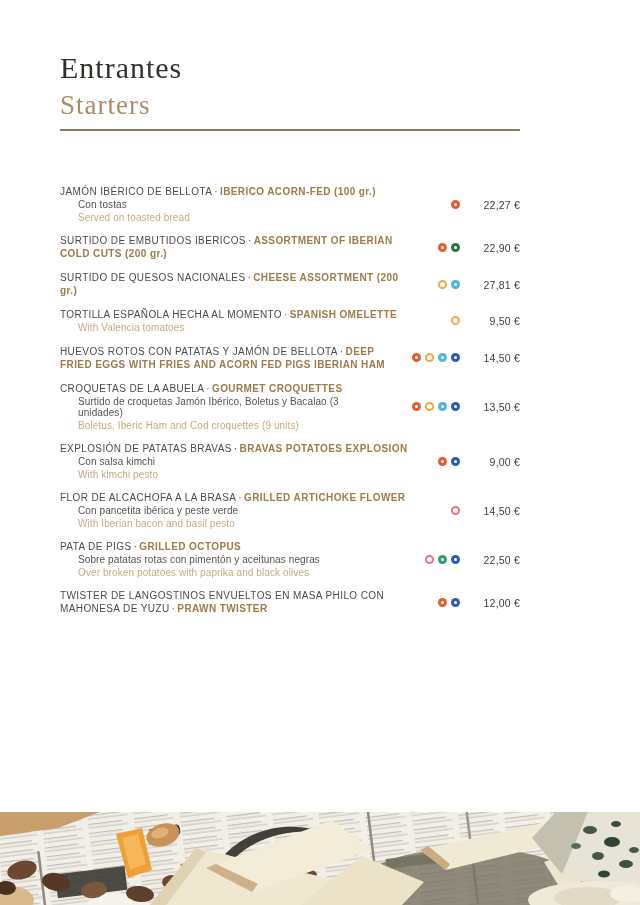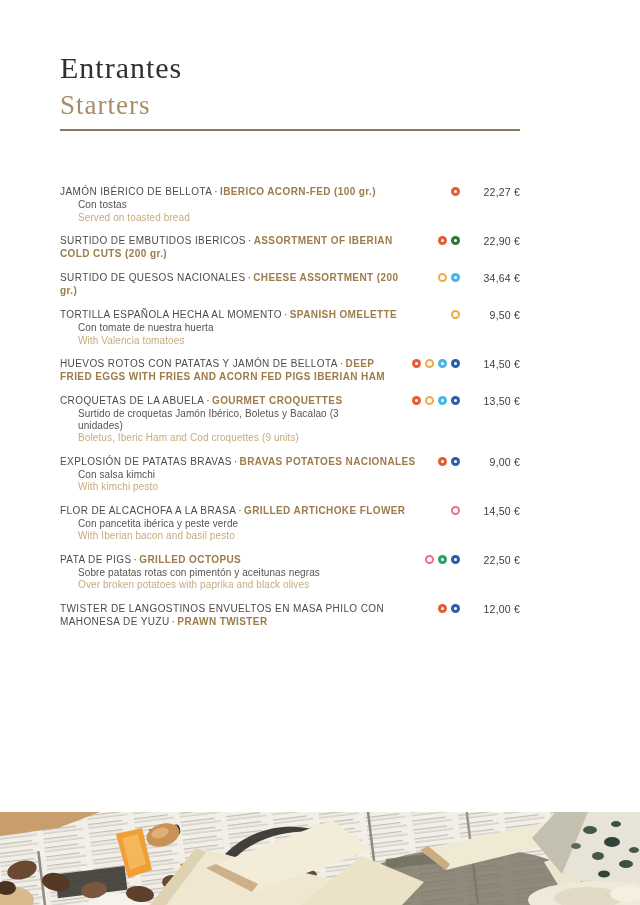--- a/index.html
+++ b/index.html
@@ -18,21 +18,21 @@
     font-size:30px;line-height:32px;letter-spacing:1px;color:var(--title,#33302c);
   }
   h2{
     margin:10px 0 0;font-family:"Liberation Serif", serif;font-weight:400;
     font-size:27px;line-height:22px;letter-spacing:1px;color:var(--accent,#a88e66);
   }
   .rule{margin-top:13px;width:460px;height:2px;background:var(--rule,#8c7a5a);}
 
   
   .menu{margin:54px 0 0 60px;width:460px;}
-  .item{display:flex;align-items:flex-start;margin-bottom:11px;}
+  .item{display:flex;align-items:center;margin-bottom:11px;}
   .item-text{flex:1 1 auto;max-width:358px;padding-right:8px;}
   .name{margin:0;font-size:10px;line-height:13px;letter-spacing:0.4px;}
   .name .es{color:var(--name-es,#4e4a46);font-weight:400;}
   .name .sep{color:var(--name-es,#4e4a46);margin:0 2px;}
   .name .en{color:var(--name-en,#9d7b4a);font-weight:700;}
   .desc{margin:1px 18px 0;font-size:10px;line-height:11.5px;letter-spacing:0.1px;}
   .desc.es-d{color:var(--desc-es,#57534e);}
   .desc.en-d{color:var(--desc-en,#c6ab7e);}
   .item-right{display:flex;align-items:flex-start;margin-left:auto;}
   .icons{display:flex;gap:4px;margin-top:2px;margin-right:8px;justify-content:flex-end;}
@@ -93,30 +93,29 @@
       <p class="name">
         <span class="es">SURTIDO DE QUESOS NACIONALES</span><span class="sep">·</span><span class="en">CHEESE ASSORTMENT (200 gr.)</span>
       </p>
 
     </div>
     <div class="item-right">
       <div class="icons">
             <span class="icon ring" style="border-color: rgb(240, 169, 67);"></span>
             <span class="icon filled" style="background: rgb(74, 180, 226);"></span>
           </div>
-      <div class="price">34,64 €</div>
+      <div class="price">27,81 €</div>
     </div>
   </div>
 
   <div class="item">
     <div class="item-text">
       <p class="name">
         <span class="es">TORTILLA ESPAÑOLA HECHA AL MOMENTO</span><span class="sep">·</span><span class="en">SPANISH OMELETTE</span>
       </p>
-      <p class="desc es-d">Con tomate de nuestra huerta</p>
       <p class="desc en-d">With Valencia tomatoes</p>
     </div>
     <div class="item-right">
       <div class="icons">
             <span class="icon ring" style="border-color: rgb(240, 169, 67);"></span>
           </div>
       <div class="price">9,50 €</div>
     </div>
   </div>
 
@@ -153,21 +152,21 @@
             <span class="icon filled" style="background: rgb(74, 180, 226);"></span>
             <span class="icon filled" style="background: rgb(43, 94, 167);"></span>
           </div>
       <div class="price">13,50 €</div>
     </div>
   </div>
 
   <div class="item">
     <div class="item-text">
       <p class="name">
-        <span class="es">EXPLOSIÓN DE PATATAS BRAVAS</span><span class="sep">·</span><span class="en">BRAVAS POTATOES NACIONALES</span>
+        <span class="es">EXPLOSIÓN DE PATATAS BRAVAS</span><span class="sep">·</span><span class="en">BRAVAS POTATOES EXPLOSION</span>
       </p>
       <p class="desc es-d">Con salsa kimchi</p>
       <p class="desc en-d">With kimchi pesto</p>
     </div>
     <div class="item-right">
       <div class="icons">
             <span class="icon filled" style="background: rgb(229, 92, 51);"></span>
             <span class="icon filled" style="background: rgb(43, 94, 167);"></span>
           </div>
       <div class="price">9,00 €</div>

